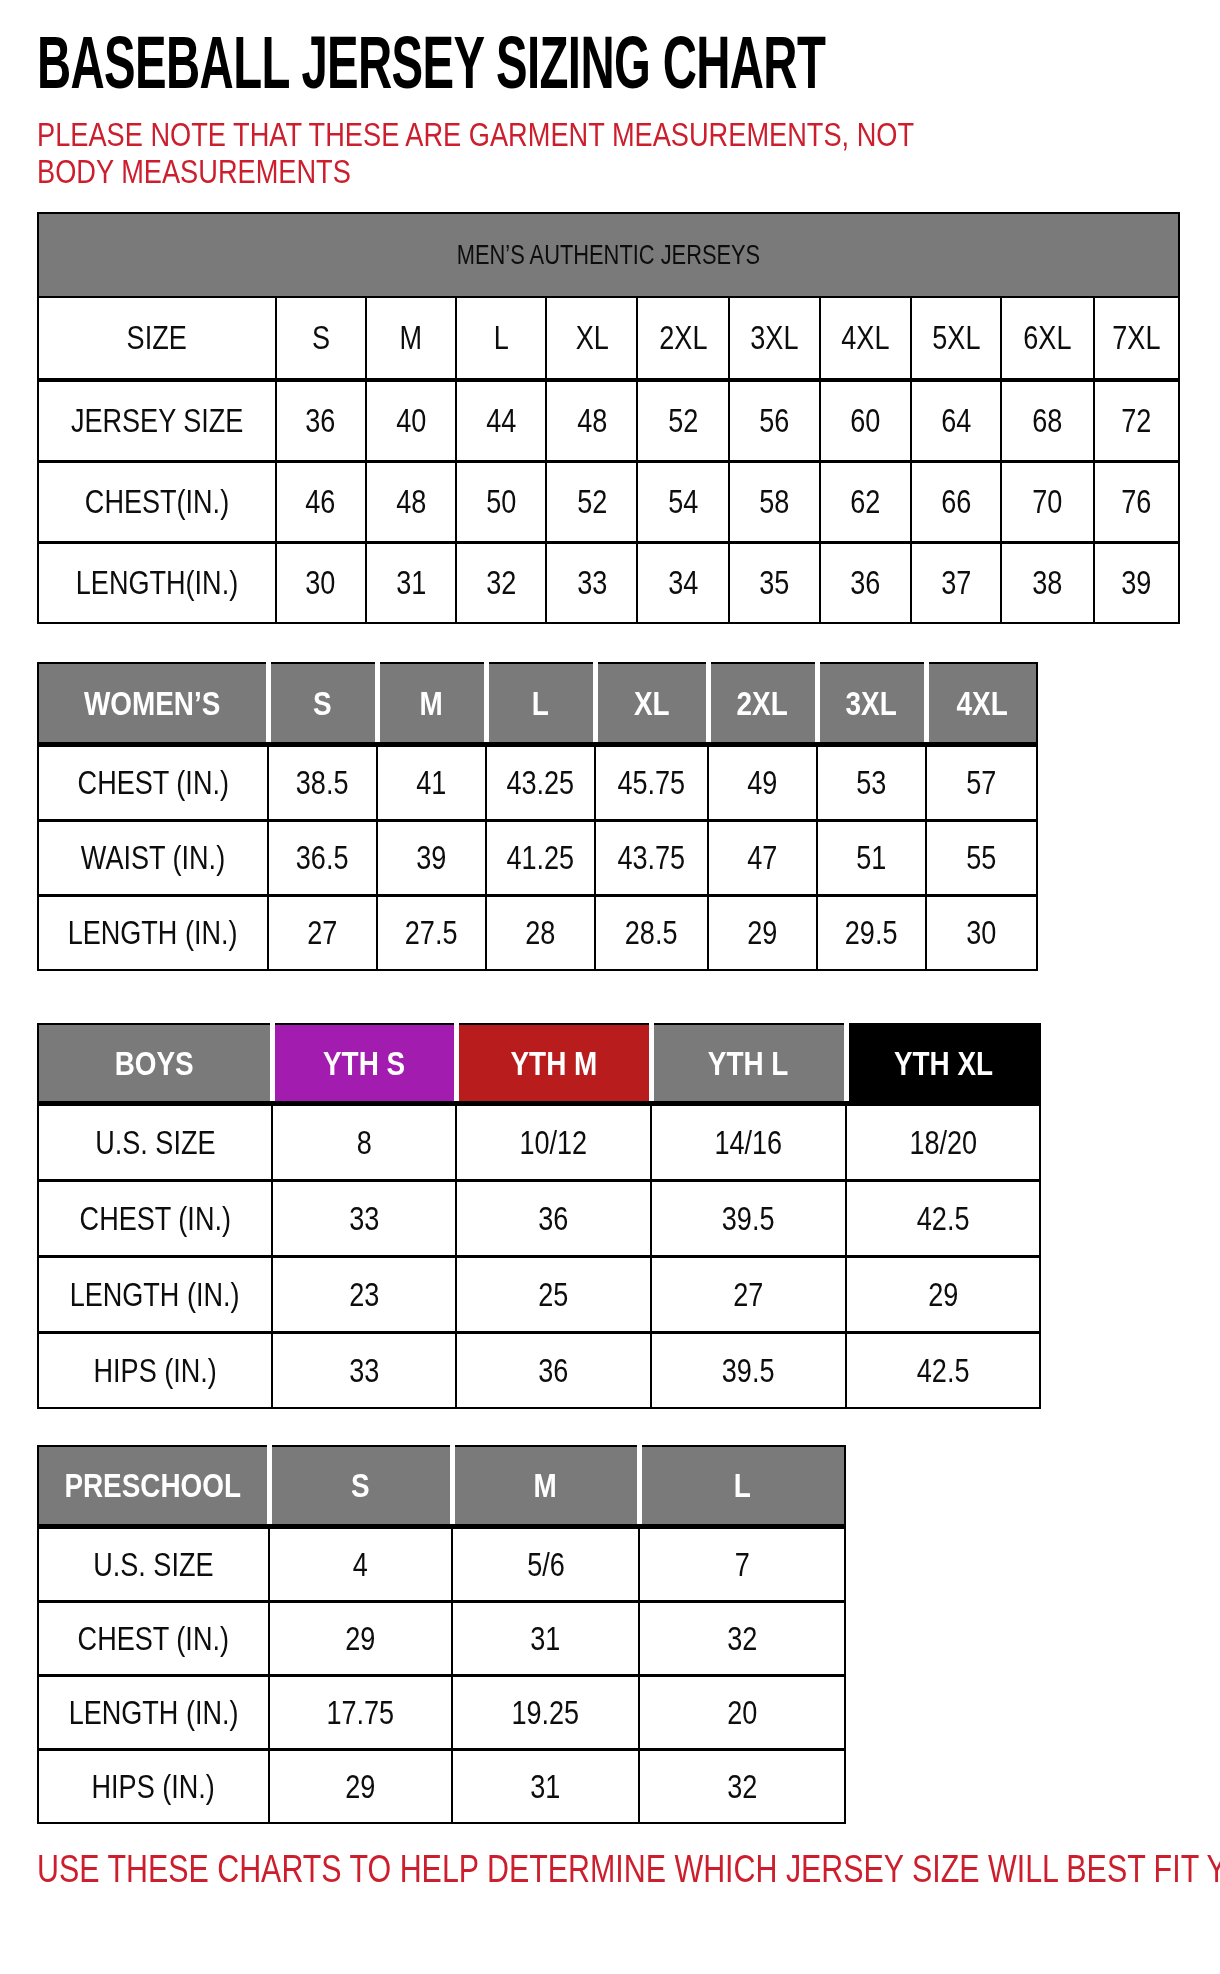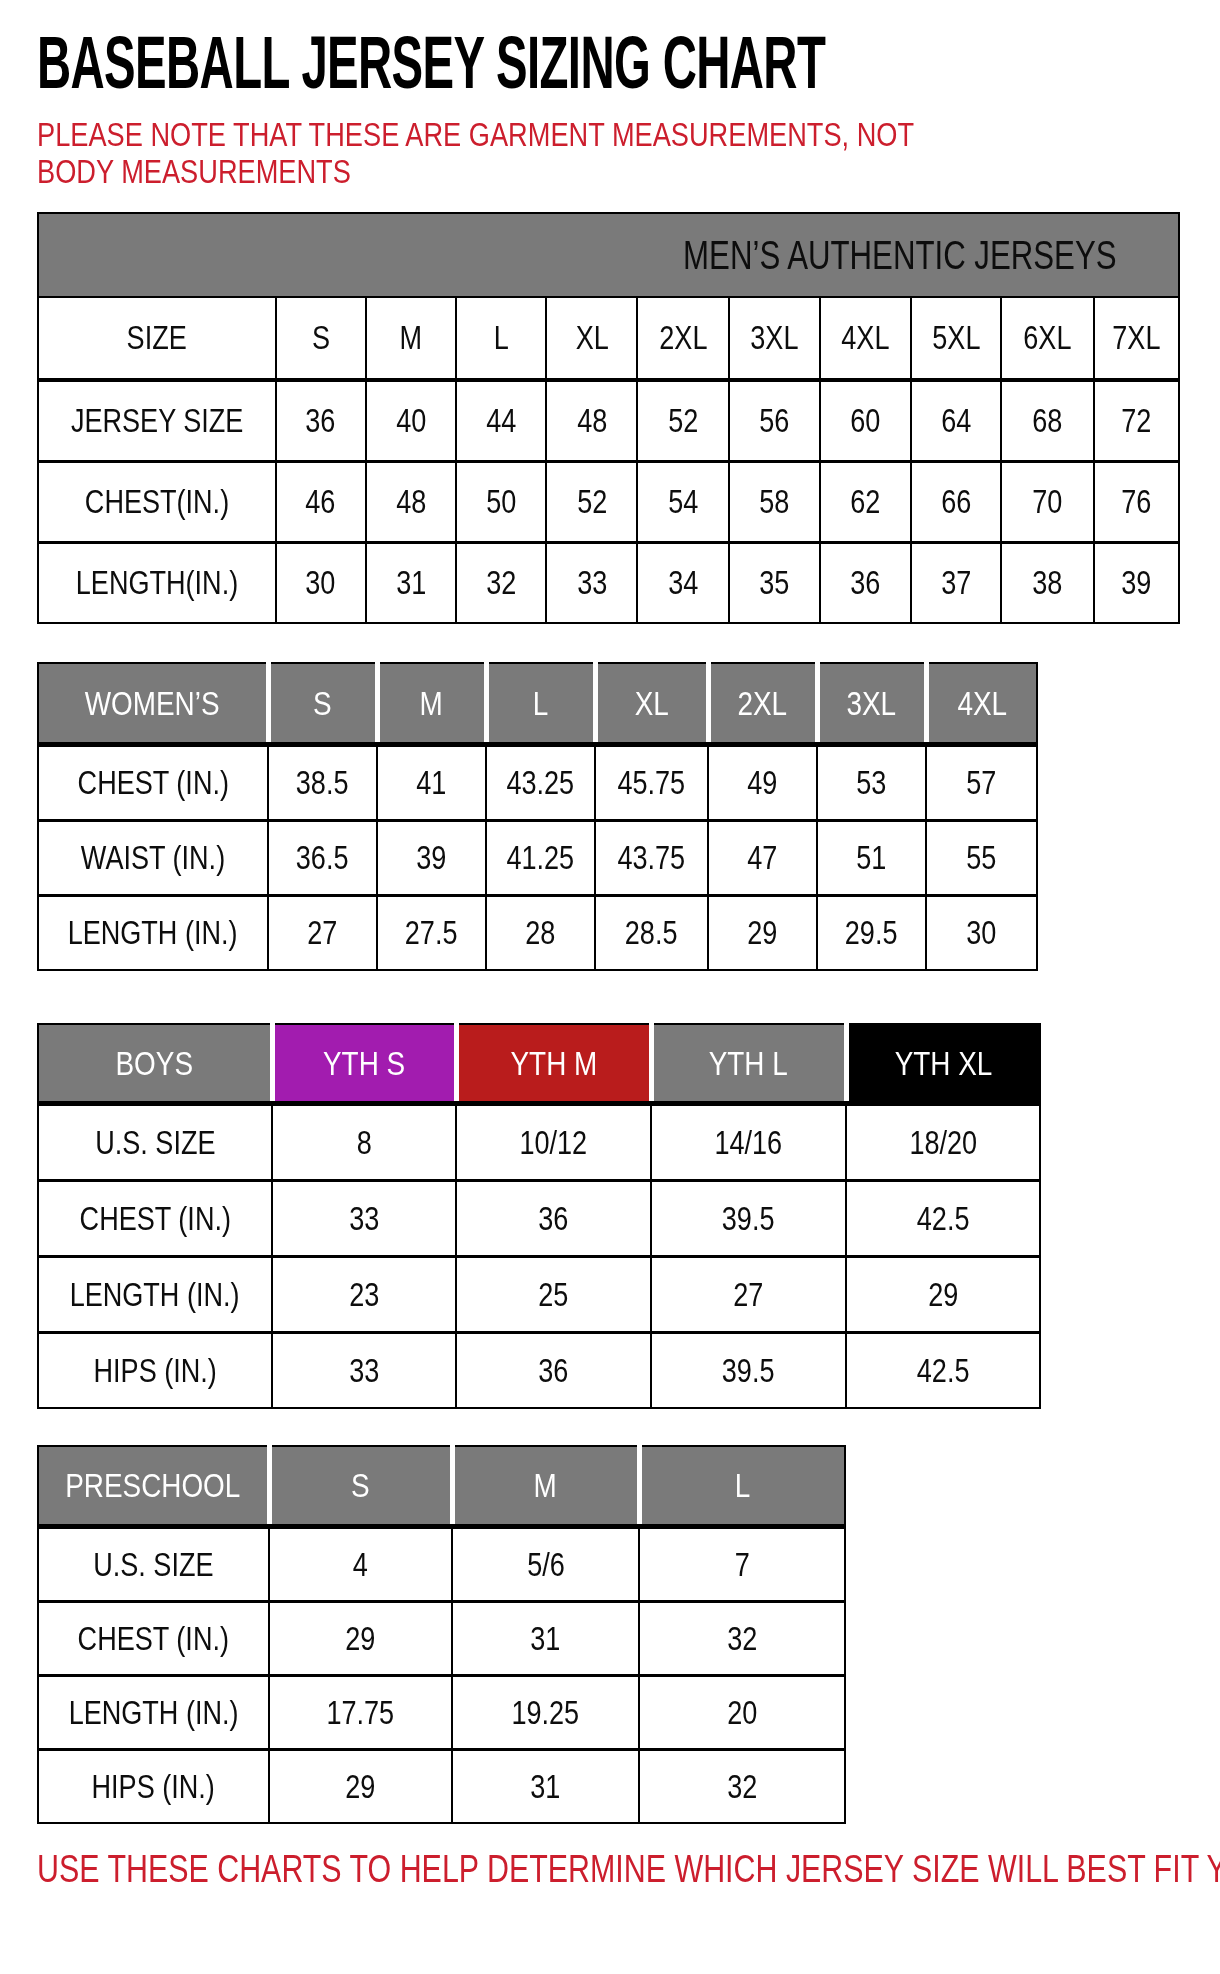--- a/index.html
+++ b/index.html
@@ -22,29 +22,29 @@
     margin-top: 22px;
     font-size: 34px; line-height: 37px;
     max-width: 1105px;
     transform: scaleX(0.80); transform-origin: 0 0;
     letter-spacing: 0;
   }
 
   
   table { border-collapse: collapse; table-layout: fixed; }
   td, th { border: 2px solid #000; text-align: center; vertical-align: middle; padding: 0; }
-  th { font-weight: normal; }
+  th { font-weight: bold; }
   .cells td { font-size: 33px; }
   .ct { display: inline-block; transform: scaleX(0.82); white-space: nowrap; }
 
   
   tr.ghead td, tr.ghead th { border-bottom-width: 5px; color: #fff; }
   tr.ghead th { font-size: 34px; }
   tr.ghead th + th { border-left: 5px solid #fff; }
-  td.gtitle { font-size: 40px; text-align: right; }
+  td.gtitle { font-size: 28px; }
   td.gtitle .ct { transform: scaleX(0.78); }
 
   
   .mens { margin-top: 22px; width: 1143px; }
   .mens td { height: 78px; }
   .mens tr.gheadbar td { height: 82px; }
   .mens tr.sizerow td { height: 80px; border-bottom-width: 4px; font-size: 33px; }
   .mens tr.datarow td { border-top-width: 3px; }
 
   

